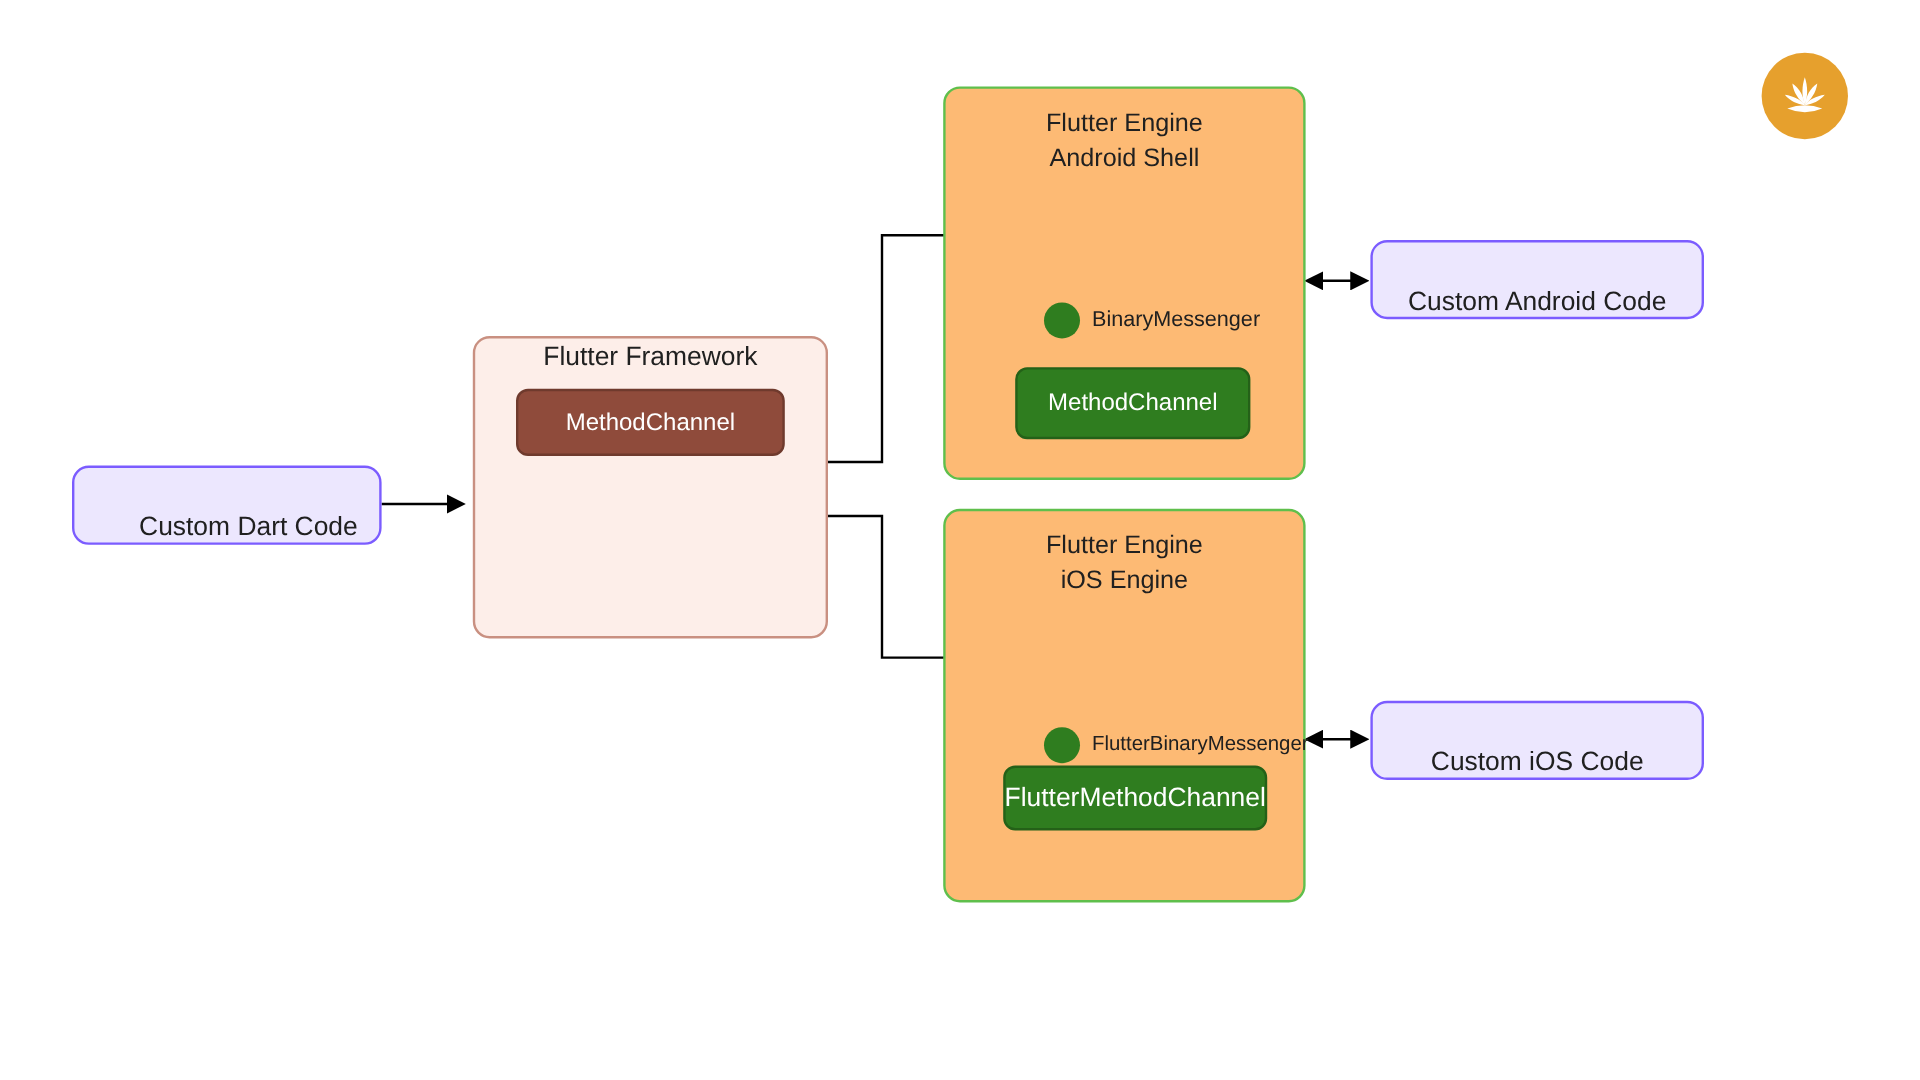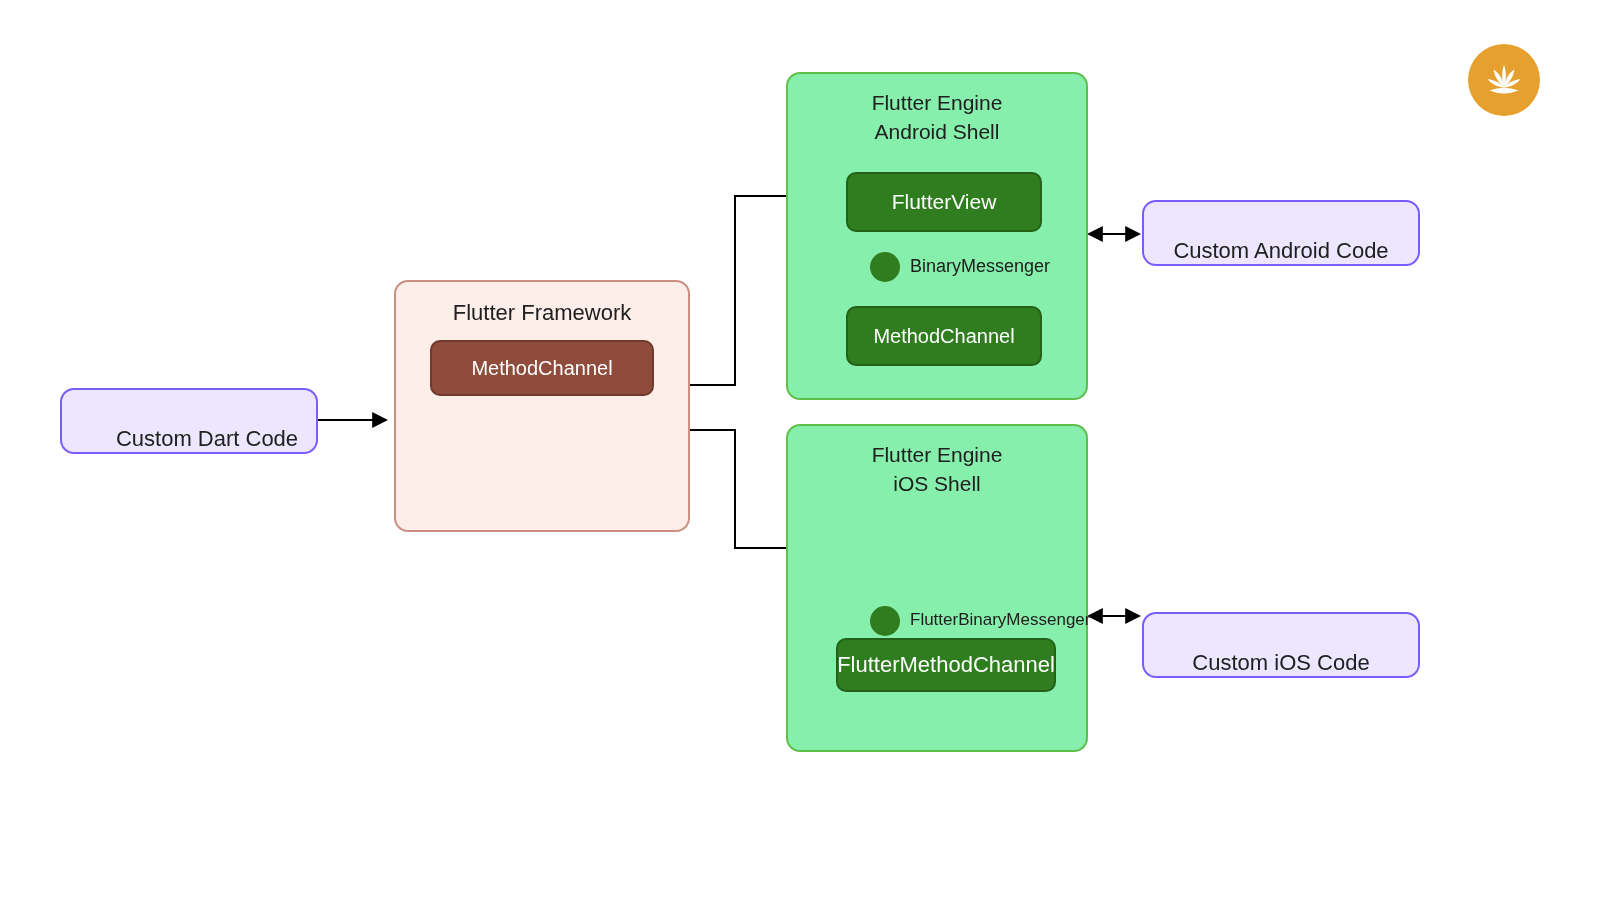--- a/index.html
+++ b/index.html
@@ -32,37 +32,37 @@
     color: #202020;
     display: flex;
     align-items: flex-end;
     justify-content: center;
     font-size: 22px;
   }
   .brown-container {
     background: #fdeee9;
     border-color: #c99081;
     color: #202020;
-    padding-top: 18px;
+    padding-top: 2px;
   }
   .brown-pill {
     background: #8f4b3b;
     border: 2px solid #6f3a2d;
     color: #ffffff;
     border-radius: 10px;
     margin: 14px auto 0 auto;
     width: 220px;
     height: 52px;
     display: flex;
     align-items: center;
     justify-content: center;
     font-size: 20px;
   }
   .green-container {
-    background: #86efac;
+    background: #fdba74;
     border-color: #5fbf4c;
     color: #202020;
     padding-top: 14px;
   }
   .green-container .title {
     font-size: 21px;
     line-height: 1.4;
   }
   .green-pill {
     position: absolute;
@@ -137,50 +137,47 @@
   <div style="font-size:22px;">Flutter Framework</div>
   <div class="brown-pill">
     <span>MethodChannel</span>
   </div>
 </div>
 
 <div class="box green-container" style="left:786px; top:72px; width:302px; height:328px;">
   <div class="title">Flutter Engine</div>
   <div class="title">Android Shell</div>
 
-  <div class="green-pill" style="left:58px; top:98px; width:192px; height:56px; font-size:21px;">
-    <span>FlutterView</span>
-  </div>
 
   <div class="green-dot" style="left:82px; top:178px;"></div>
   <div class="dot-label" style="left:122px; top:182px;">BinaryMessenger</div>
 
   <div class="green-pill" style="left:58px; top:232px; width:192px; height:56px; font-size:20px;">
     <span>MethodChannel</span>
   </div>
 </div>
 
 <div class="box green-container" style="left:786px; top:424px; width:302px; height:328px;">
   <div class="title">Flutter Engine</div>
-  <div class="title">iOS Shell</div>
+  <div class="title">iOS Engine</div>
 
 
   <div class="green-dot" style="left:82px; top:180px;"></div>
   <div class="dot-label" style="left:122px; top:184px; font-size:17px;">FlutterBinaryMessenger</div>
 
   <div class="green-pill" style="left:48px; top:212px; width:216px; height:50px; font-size:22px;">
     <span>FlutterMethodChannel</span>
   </div>
 </div>
 
 <div class="box purple" style="left:1142px; top:200px; width:278px; height:66px;">
   <span>Custom Android Code</span>
 </div>
 
-<div class="box purple" style="left:1142px; top:584px; width:278px; height:66px;margin-top:28px;">
+<div class="box purple" style="left:1142px; top:584px; width:278px; height:66px;">
   <span>Custom iOS Code</span>
 </div>
 
 <div class="logo">
   <svg width="52" height="52" viewBox="0 0 100 100">
     <g fill="#ffffff">
       <path d="M50 20 C55 35 55 50 50 65 C45 50 45 35 50 20 Z"></path>
       <path d="M30 30 C42 38 48 50 50 65 C40 55 32 45 30 30 Z"></path>
       <path d="M70 30 C58 38 52 50 50 65 C60 55 68 45 70 30 Z"></path>
       <path d="M18 48 C32 50 44 56 50 65 C38 63 26 58 18 48 Z"></path>

